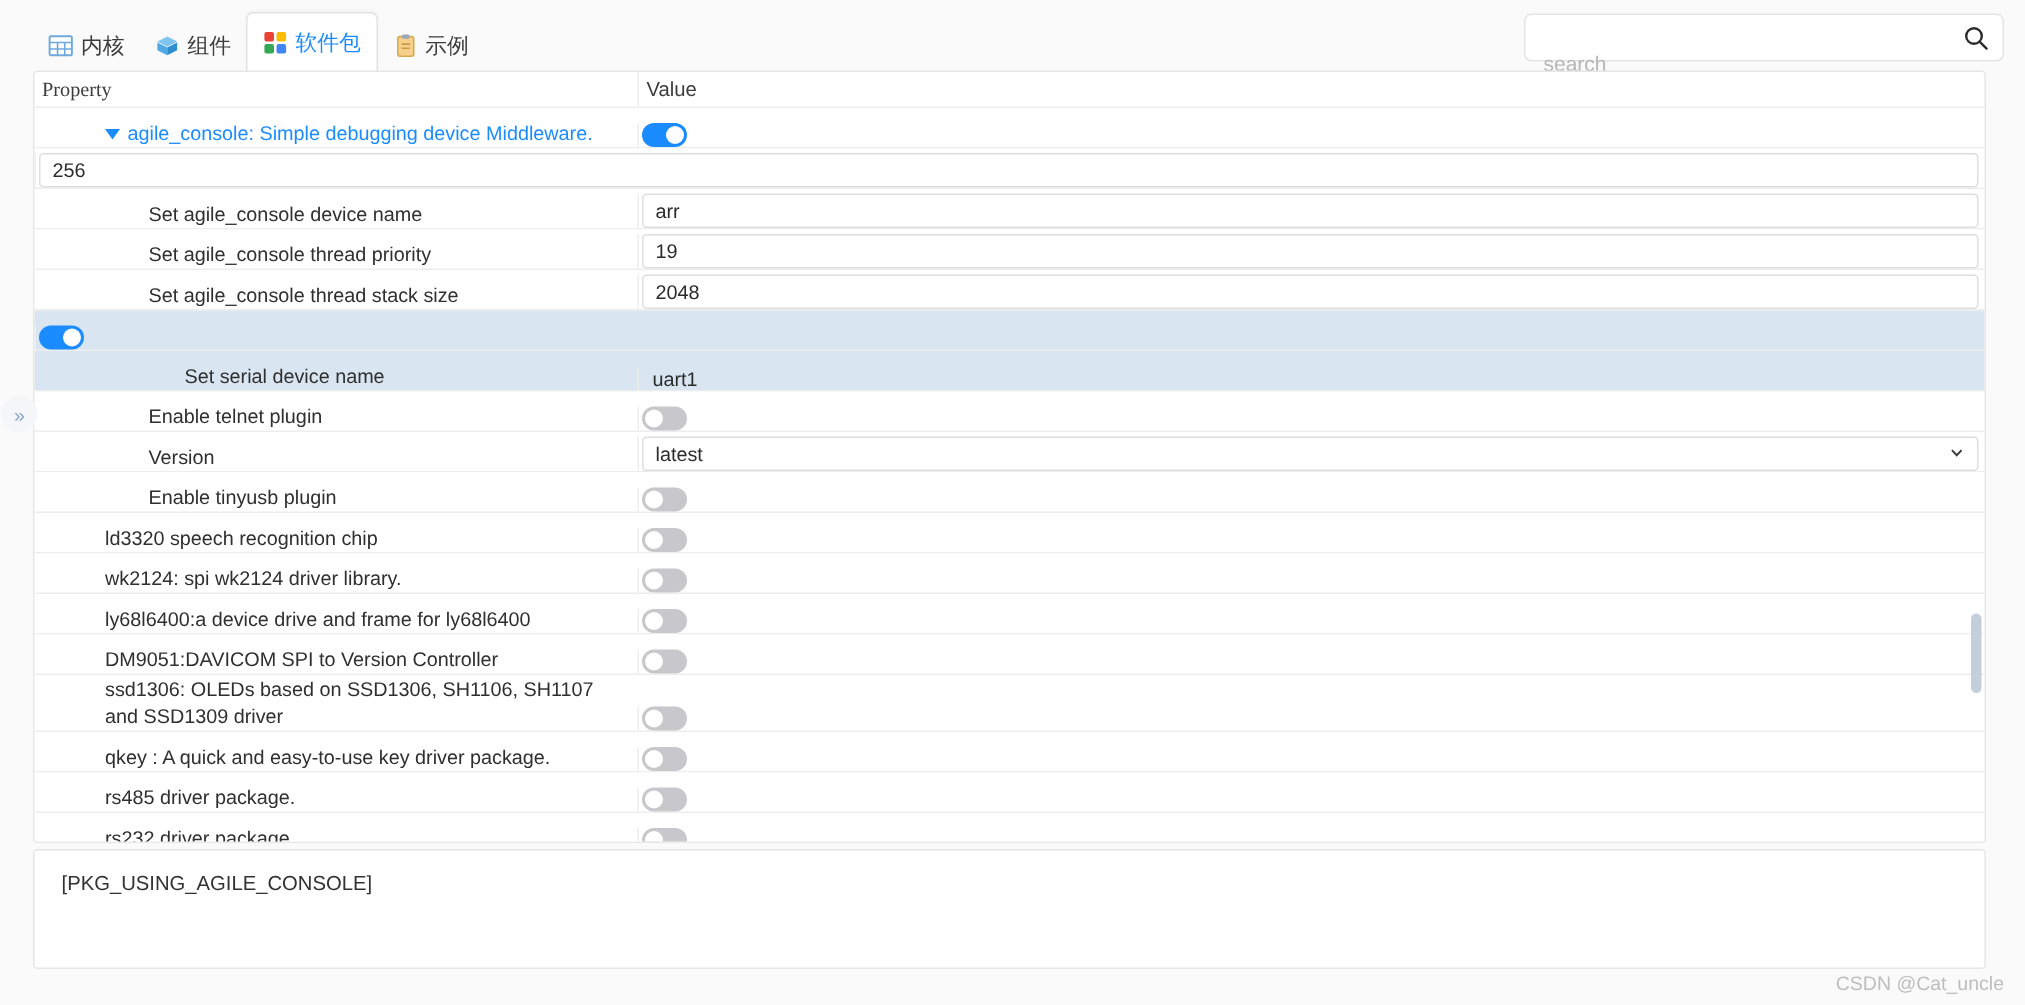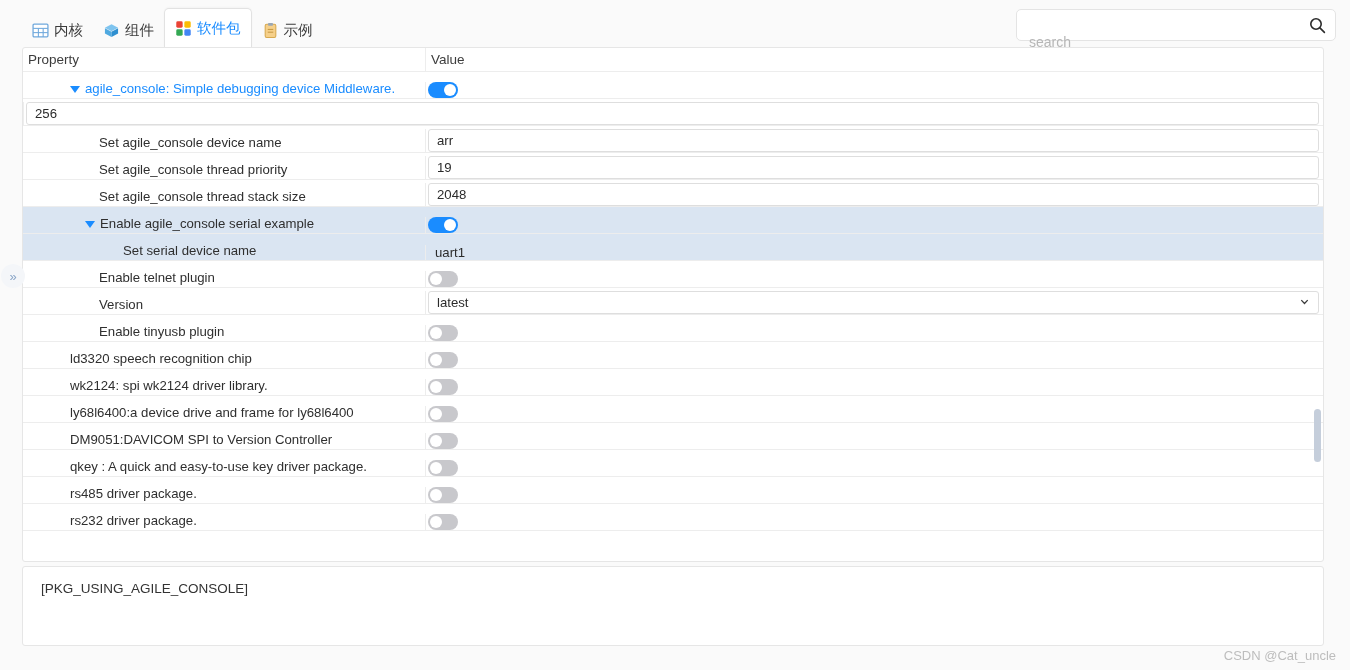--- a/index.html
+++ b/index.html
@@ -53,21 +53,21 @@
   
   .panel {
     position: absolute; left: 22px; top: 47px; width: 1302px; height: 515px;
     background: #ffffff; border: 1px solid #e6e6e6; border-radius: 3px;
     overflow: hidden;
   }
   .thead {
     display: flex; height: 24px; border-bottom: 1px solid #ededed;
     font-size: 13.5px; color: #3c3c3c; align-items: center;
   }
-  .th-prop { width: 402px; padding-left: 5px; }
+  .th-prop { width: 402px; padding-left: 5px; font-family: Liberation Serif, serif; }
   .th-val { flex: 1; padding-left: 5px; border-left: 1px solid #ededed; height: 100%; display: flex; align-items: center; }
 
   .rows { position: relative; }
   .row {
     display: flex; align-items: flex-end;
     border-bottom: 1px solid #ededed;
     min-height: 27px;
     background: #ffffff;
   }
   .row.sel { background: #dae5f2; }
@@ -245,24 +245,20 @@
         </div>
         <div class="row">
           <div class="cell-prop ind3">
             <span>Set agile_console thread stack size</span>
           </div>
           <div class="cell-val">
             <input class="vinput" value="2048" style="">
           </div>
         </div>
         <div class="row sel">
-          <div class="cell-prop ind2">
-            <span class="caret"></span>
-            <span>Enable agile_console serial example</span>
-          </div>
           <div class="cell-val">
             <div class="toggle on">
               <div class="knob"></div>
             </div>
           </div>
         </div>
         <div class="row sel">
           <div class="cell-prop ind4">
             <span>Set serial device name</span>
           </div>
@@ -336,20 +332,30 @@
         <div class="row">
           <div class="cell-prop ind1">
             <span>DM9051:DAVICOM SPI to Version Controller</span>
           </div>
           <div class="cell-val">
             <div class="toggle off">
               <div class="knob"></div>
             </div>
           </div>
         </div>
+        <div class="row" style="min-height: 38px;">
+          <div class="cell-prop ind1">
+            <span>ssd1306: OLEDs based on SSD1306, SH1106, SH1107 and SSD1309 driver</span>
+          </div>
+          <div class="cell-val">
+            <div class="toggle off">
+              <div class="knob"></div>
+            </div>
+          </div>
+        </div>
         <div class="row">
           <div class="cell-prop ind1">
             <span>qkey : A quick and easy-to-use key driver package.</span>
           </div>
           <div class="cell-val">
             <div class="toggle off">
               <div class="knob"></div>
             </div>
           </div>
         </div>

